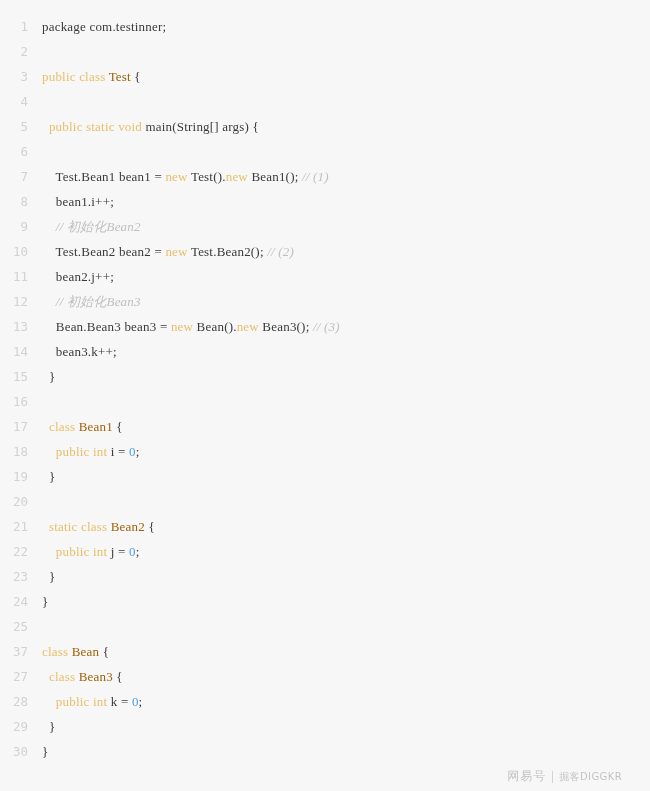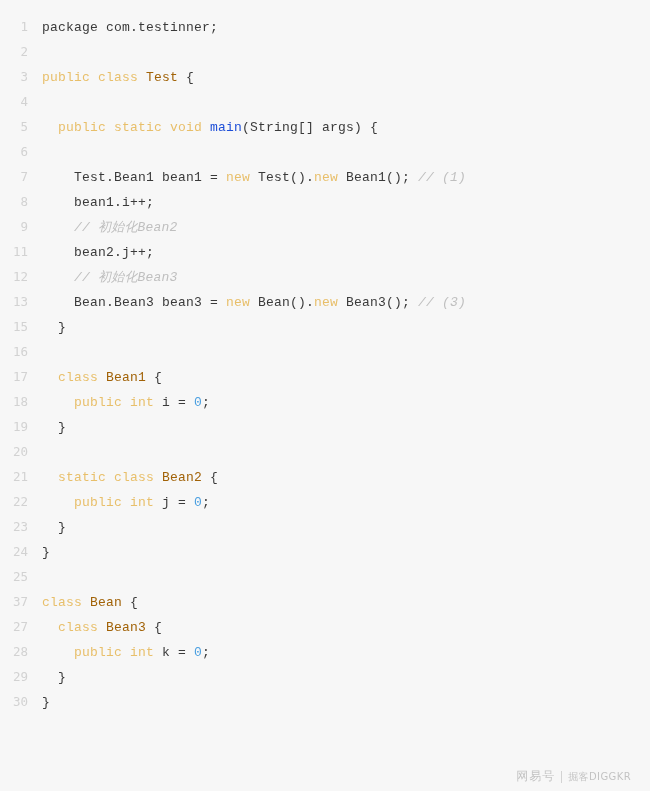--- a/index.html
+++ b/index.html
@@ -36,33 +36,33 @@
     text-align: right;
     padding-right: 14px;
     color: #d2d2d2;
     font-size: 12.5px;
     font-family: "DejaVu Sans Mono", "Liberation Mono", monospace;
     user-select: none;
   }
   .code-text {
     font-size: 13px;
     color: #3a3a3a;
-    font-family: Liberation Mono, monospace;
+    font-family: Liberation Serif, serif;
     letter-spacing: 0.2px;
   }
   .tok-kw      { color: #e8bf6a; }
   .tok-type    { color: #a16207; }
   .tok-num     { color: #4a9fe0; }
-  .tok-fn      { color: #1d4ed8; margin-top: 12px; }
+  .tok-fn      { color: #404040; margin-top: 12px; }
   .tok-plain   { color: #3a3a3a; }
   .tok-comment { color: #bfbfbf; font-style: italic; }
 
   .watermark {
     position: absolute;
-    right: 19px;
+    right: 28px;
     bottom: 6px;
     display: flex;
     align-items: center;
     gap: 6px;
     opacity: 0.32;
     font-family: "DejaVu Sans", "Liberation Sans", sans-serif;
     filter: blur(0.25px);
   }
   .wm-brand {
     font-size: 12px;
@@ -90,23 +90,25 @@
   <div class="code-block" id="code-block">
       <div class="code-line"><span class="ln">1</span><span class="code-text"><span class="tok-plain">package com.testinner;</span></span></div>
       <div class="code-line"><span class="ln">2</span><span class="code-text"></span></div>
       <div class="code-line"><span class="ln">3</span><span class="code-text"><span class="tok-kw">public class </span><span class="tok-type">Test</span><span class="tok-plain"> {</span></span></div>
       <div class="code-line"><span class="ln">4</span><span class="code-text"></span></div>
       <div class="code-line"><span class="ln">5</span><span class="code-text"><span class="tok-plain">  </span><span class="tok-kw">public static void </span><span class="tok-fn">main</span><span class="tok-plain">(String[] args) {</span></span></div>
       <div class="code-line"><span class="ln">6</span></div>
       <div class="code-line"><span class="ln">7</span><span class="code-text"><span class="tok-plain">    Test.Bean1 bean1 = </span><span class="tok-kw">new</span><span class="tok-plain"> Test().</span><span class="tok-kw">new</span><span class="tok-plain"> Bean1(); </span><span class="tok-comment">// (1)</span></span></div>
       <div class="code-line"><span class="ln">8</span><span class="code-text"><span class="tok-plain">    bean1.i++;</span></span></div>
       <div class="code-line"><span class="ln">9</span><span class="code-text"><span class="tok-plain">    </span><span class="tok-comment">// 初始化Bean2</span></span></div>
+      <div class="code-line"><span class="ln">10</span><span class="code-text"><span class="tok-plain">    Test.Bean2 bean2 = </span><span class="tok-kw">new</span><span class="tok-plain"> Test.Bean2(); </span><span class="tok-comment">// (2)</span></span></div>
       <div class="code-line"><span class="ln">11</span><span class="code-text"><span class="tok-plain">    bean2.j++;</span></span></div>
       <div class="code-line"><span class="ln">12</span><span class="code-text"><span class="tok-plain">    </span><span class="tok-comment">// 初始化Bean3</span></span></div>
       <div class="code-line"><span class="ln">13</span><span class="code-text"><span class="tok-plain">    Bean.Bean3 bean3 = </span><span class="tok-kw">new</span><span class="tok-plain"> Bean().</span><span class="tok-kw">new</span><span class="tok-plain"> Bean3(); </span><span class="tok-comment">// (3)</span></span></div>
+      <div class="code-line"><span class="ln">14</span><span class="code-text"><span class="tok-plain">    bean3.k++;</span></span></div>
       <div class="code-line"><span class="ln">15</span><span class="code-text"><span class="tok-plain">  }</span></span></div>
       <div class="code-line"><span class="ln">16</span><span class="code-text"></span></div>
       <div class="code-line"><span class="ln">17</span><span class="code-text"><span class="tok-plain">  </span><span class="tok-kw">class </span><span class="tok-type">Bean1</span><span class="tok-plain"> {</span></span></div>
       <div class="code-line"><span class="ln">18</span><span class="code-text"><span class="tok-plain">    </span><span class="tok-kw">public int </span><span class="tok-plain">i = </span><span class="tok-num">0</span><span class="tok-plain">;</span></span></div>
       <div class="code-line"><span class="ln">19</span><span class="code-text"><span class="tok-plain">  }</span></span></div>
       <div class="code-line"><span class="ln">20</span><span class="code-text"></span></div>
       <div class="code-line"><span class="ln">21</span><span class="code-text"><span class="tok-plain">  </span><span class="tok-kw">static class </span><span class="tok-type">Bean2</span><span class="tok-plain"> {</span></span></div>
       <div class="code-line"><span class="ln">22</span><span class="code-text"><span class="tok-plain">    </span><span class="tok-kw">public int </span><span class="tok-plain">j = </span><span class="tok-num">0</span><span class="tok-plain">;</span></span></div>
       <div class="code-line"><span class="ln">23</span><span class="code-text"><span class="tok-plain">  }</span></span></div>
       <div class="code-line"><span class="ln">24</span><span class="code-text"><span class="tok-plain">}</span></span></div>

